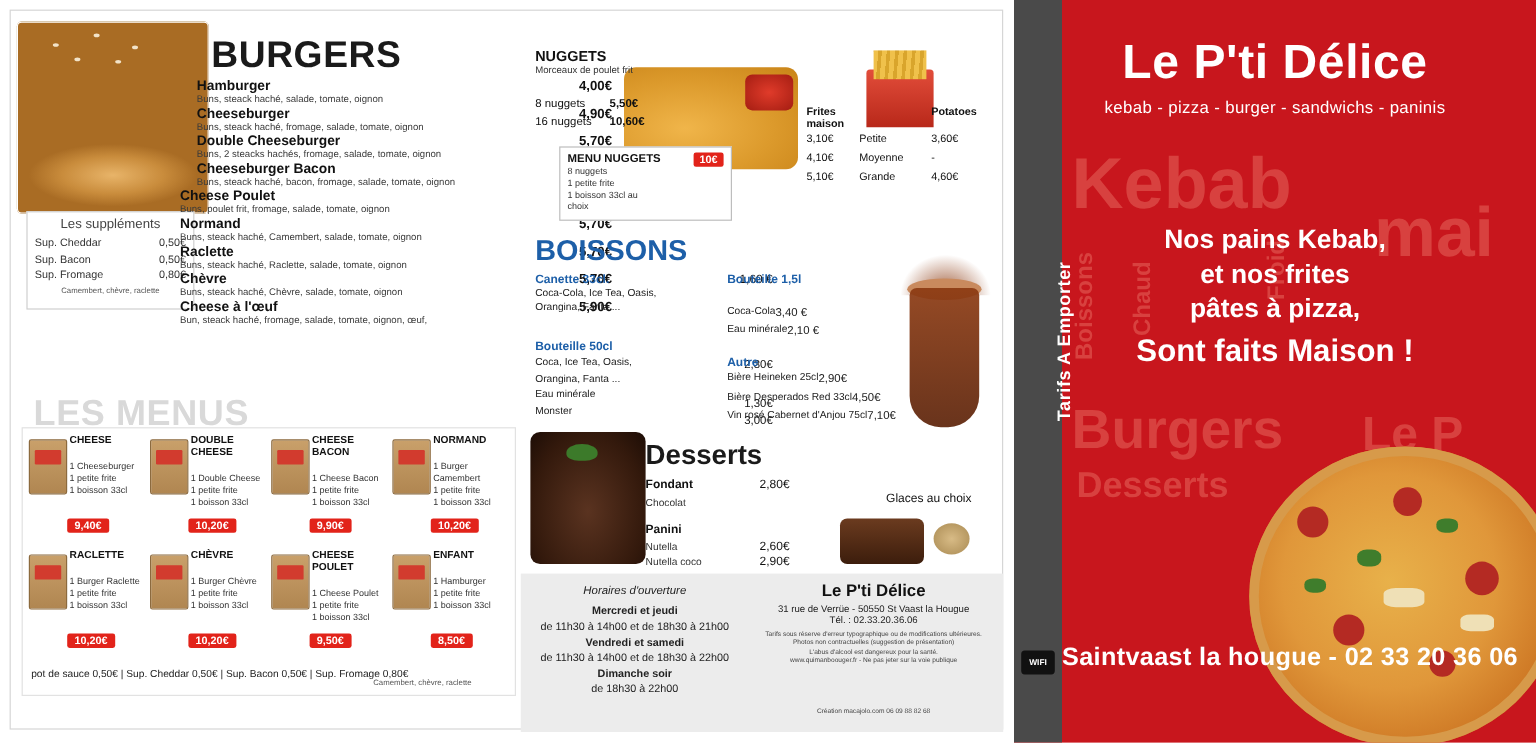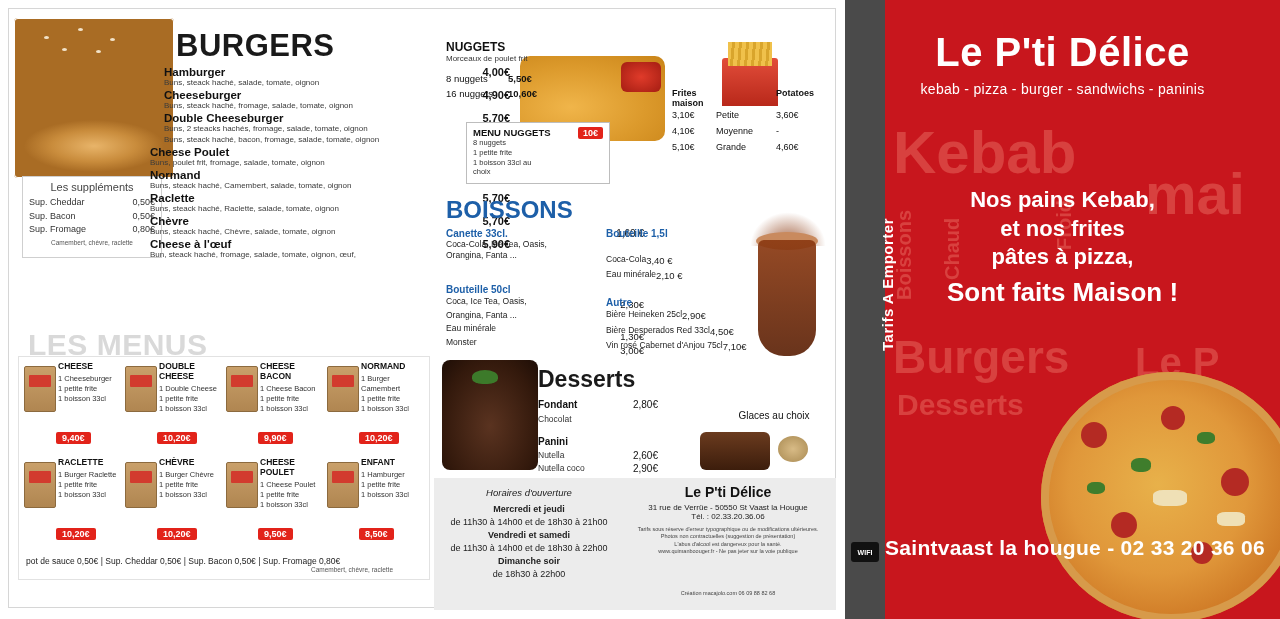--- a/index.html
+++ b/index.html
@@ -58,29 +58,29 @@
   .menus-title{
     position:absolute;left:28px;top:328px;font-size:30px;font-weight:bold;color:#d9d9d9;letter-spacing:.5px;
   }
   .menus-box{position:absolute;left:18px;top:356px;width:410px;height:222px;background:#fff;border:1px solid #e2e2e2;}
   .menu-grid{position:absolute;left:22px;top:362px;width:404px;display:grid;grid-template-columns:repeat(4,101px);grid-auto-rows:96px;}
   .mcell{position:relative;padding-left:36px;box-sizing:border-box;}
   .mpack{position:absolute;left:2px;top:4px;width:30px;height:44px;
     background:linear-gradient(#c9a06a,#b08651);border:1px solid #8c六;border:1px solid #8c6a3e;border-radius:2px;}
   .mpack:after{content:"";position:absolute;left:4px;top:8px;width:22px;height:12px;background:#d23b2e;border-radius:1px;}
   .mname{font-size:8.5px;font-weight:bold;color:#111;line-height:1.15;}
-  .mlines{font-size:7.5px;color:#333;line-height:1.35;margin-top:2px;}
+  .mlines{font-size:7.5px;color:#333;line-height:1.35;margin-top:12px;}
   .mprice{position:absolute;left:34px;top:70px;background:#e2231a;color:#fff;font-size:9px;font-weight:bold;padding:1px 6px;border-radius:2px;}
   .menus-foot{position:absolute;left:26px;top:556px;width:400px;font-size:8.5px;color:#222;}
   .menus-foot .tiny{font-size:6.5px;color:#555;}
 
   
   .nuggets{position:absolute;left:446px;top:40px;width:230px;}
   .nug-title{font-size:12px;font-weight:bold;color:#111;}
-  .nug-sub{font-size:8px;color:#333;margin-bottom:8px;}
+  .nug-sub{font-size:8px;color:#333;margin-bottom:16px;}
   .nug-row{display:flex;font-size:9.5px;color:#111;line-height:1.6;}
   .nug-row .q{width:62px;}
   .nug-row .p{font-weight:bold;}
 
   .nug-photo{position:absolute;left:520px;top:56px;width:145px;height:85px;
     background:radial-gradient(ellipse at 35% 60%, #f0b54a 0%, #dc9a2c 55%, #c98418 100%);
     border-radius:10px;}
   .nug-photo .dip{position:absolute;right:4px;top:6px;width:40px;height:30px;background:radial-gradient(#e03b2a,#a41d12);border-radius:6px;}
 
   .menu-nuggets{position:absolute;left:466px;top:122px;width:144px;height:62px;border:1px solid #bdbdbd;background:#fff;padding:4px 6px;box-sizing:border-box;}
@@ -215,20 +215,21 @@
           <div class="bname">Cheeseburger</div>
           <div class="bdesc">Buns, steack haché, fromage, salade, tomate, oignon</div>
           <div class="bprice">4,90€</div>
         </div>
         <div class="bitem i0">
           <div class="bname">Double Cheeseburger</div>
           <div class="bdesc">Buns, 2 steacks hachés, fromage, salade, tomate, oignon</div>
           <div class="bprice">5,70€</div>
         </div>
         <div class="bitem i1">
+          <div class="bname">Cheeseburger Bacon</div>
           <div class="bdesc">Buns, steack haché, bacon, fromage, salade, tomate, oignon</div>
           <div class="bprice">5,40€</div>
         </div>
         <div class="bitem i1">
           <div class="bname"></div>
           <div class="bdesc"></div>
           <div class="bprice">5,00€</div>
         </div>
         <div class="bitem i2">
           <div class="bname">Cheese Poulet</div>

